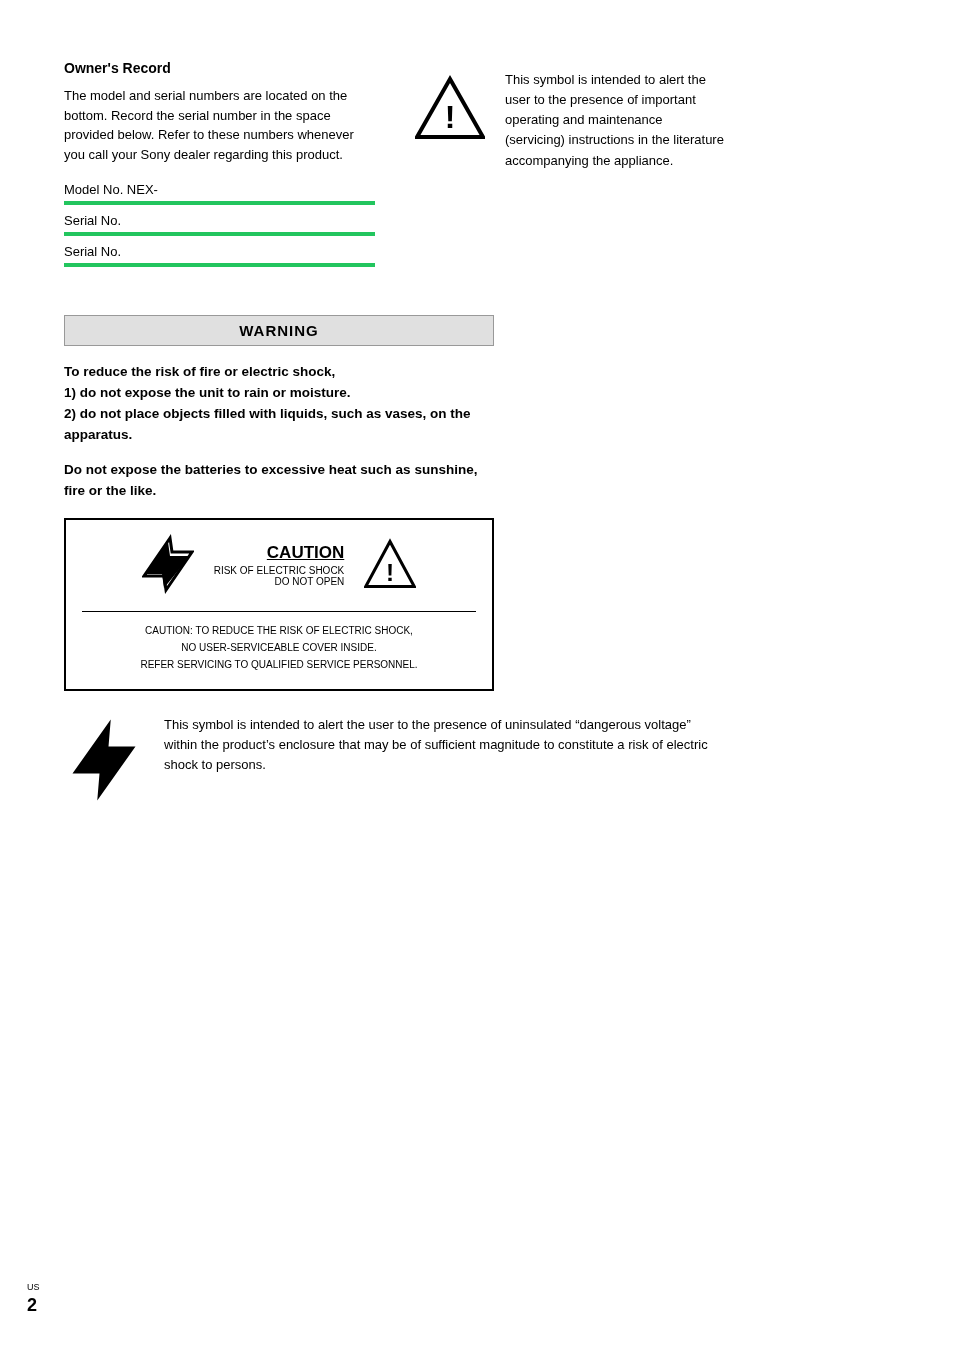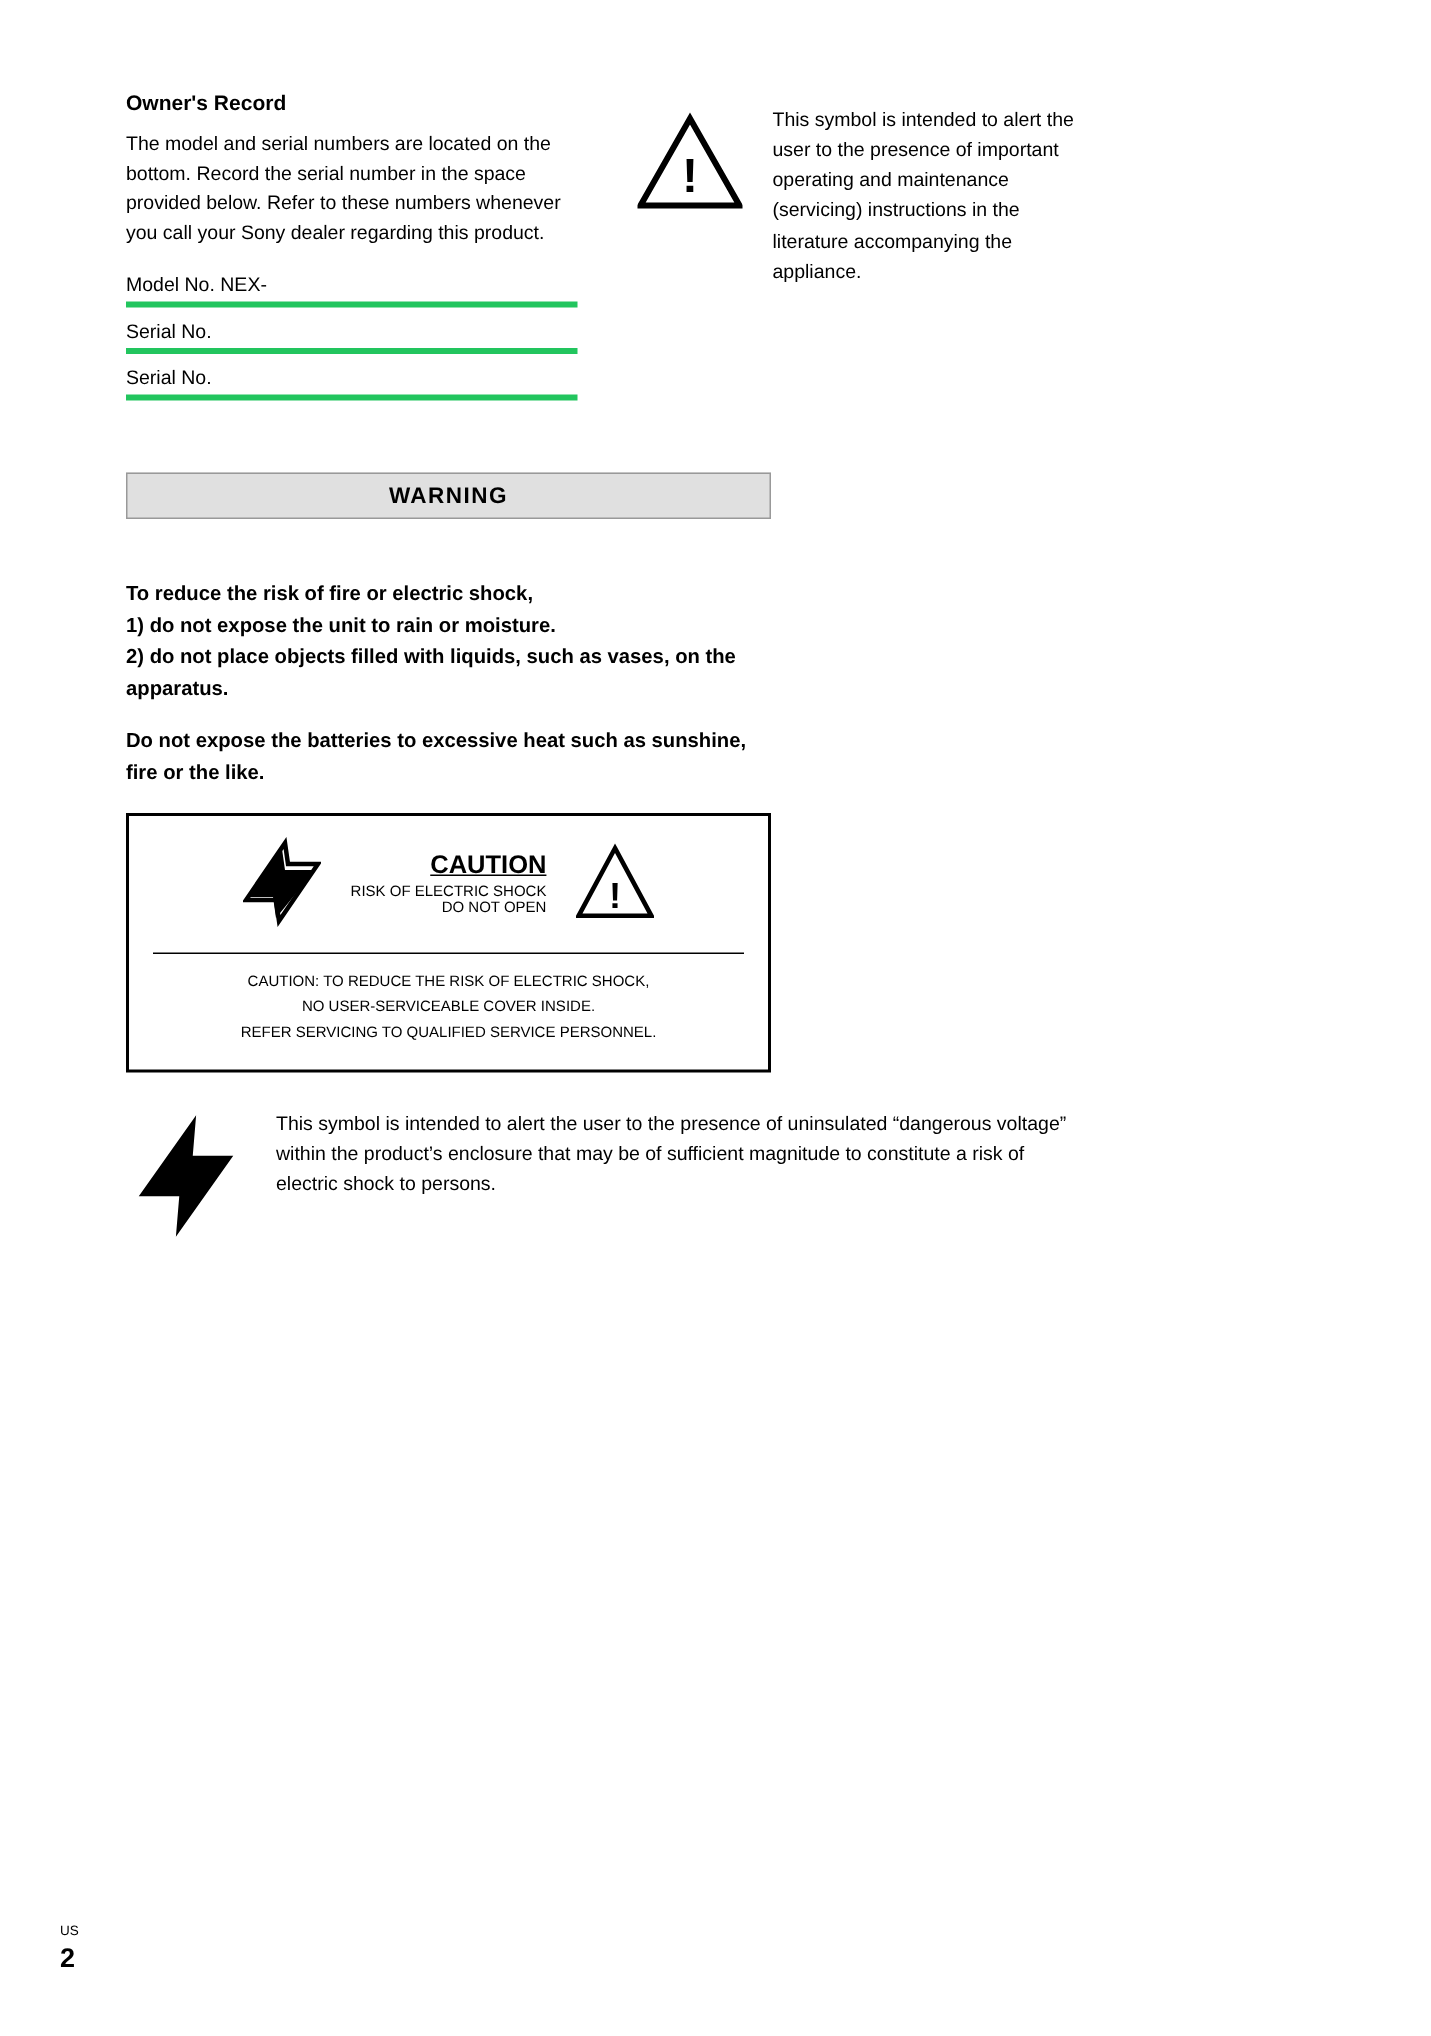--- a/index.html
+++ b/index.html
@@ -8,21 +8,21 @@
       font-family: Arial, Helvetica, sans-serif;
       font-size: 13px;
       color: #000;
       width: 954px;
       min-height: 1357px;
       position: relative;
     }
     .page {
       width: 798px;
       min-height: 1357px;
-      padding: 60px 72px 60px 84px;
+      padding: 60px 72px 60px 64px;
       position: relative;
     }
     .top-section {
       display: flex;
       gap: 40px;
     }
     .left-column {
       flex: 1;
       max-width: 430px;
     }
@@ -120,21 +120,21 @@
     }
     
     .right-symbol-text {
       font-size: 13px;
       line-height: 1.55;
     }
     
     .page-footer {
       position: absolute;
       bottom: 40px;
-      left: 40px;
+      left: 27px;
       font-size: 10px;
       line-height: 1.3;
     }
     .page-number {
       font-size: 18px;
       font-weight: bold;
     }
     .page-label {
       font-size: 9px;
     }
@@ -166,21 +166,21 @@
       </div>
       <div class="right-symbol-text">This symbol is intended to alert the user to the presence of important operating and maintenance (servicing) instructions in the literature accompanying the appliance.</div>
     </div>
   </div>
 
   <div class="warning-section">
     <div class="warning-box">
       <span class="warning-title">WARNING</span>
     </div>
 
-    <div style="max-width:430px; margin-bottom: 16px; margin-top: 24px;">
+    <div style="max-width:430px; margin-bottom: 16px;">
       <div class="warning-text">
         To reduce the risk of fire or electric shock,<br>
         1) do not expose the unit to rain or moisture.<br>
         2) do not place objects filled with liquids, such as vases, on the apparatus.
       </div>
       <div class="warning-text">
         Do not expose the batteries to excessive heat such as sunshine, fire or the like.
       </div>
     </div>
 

